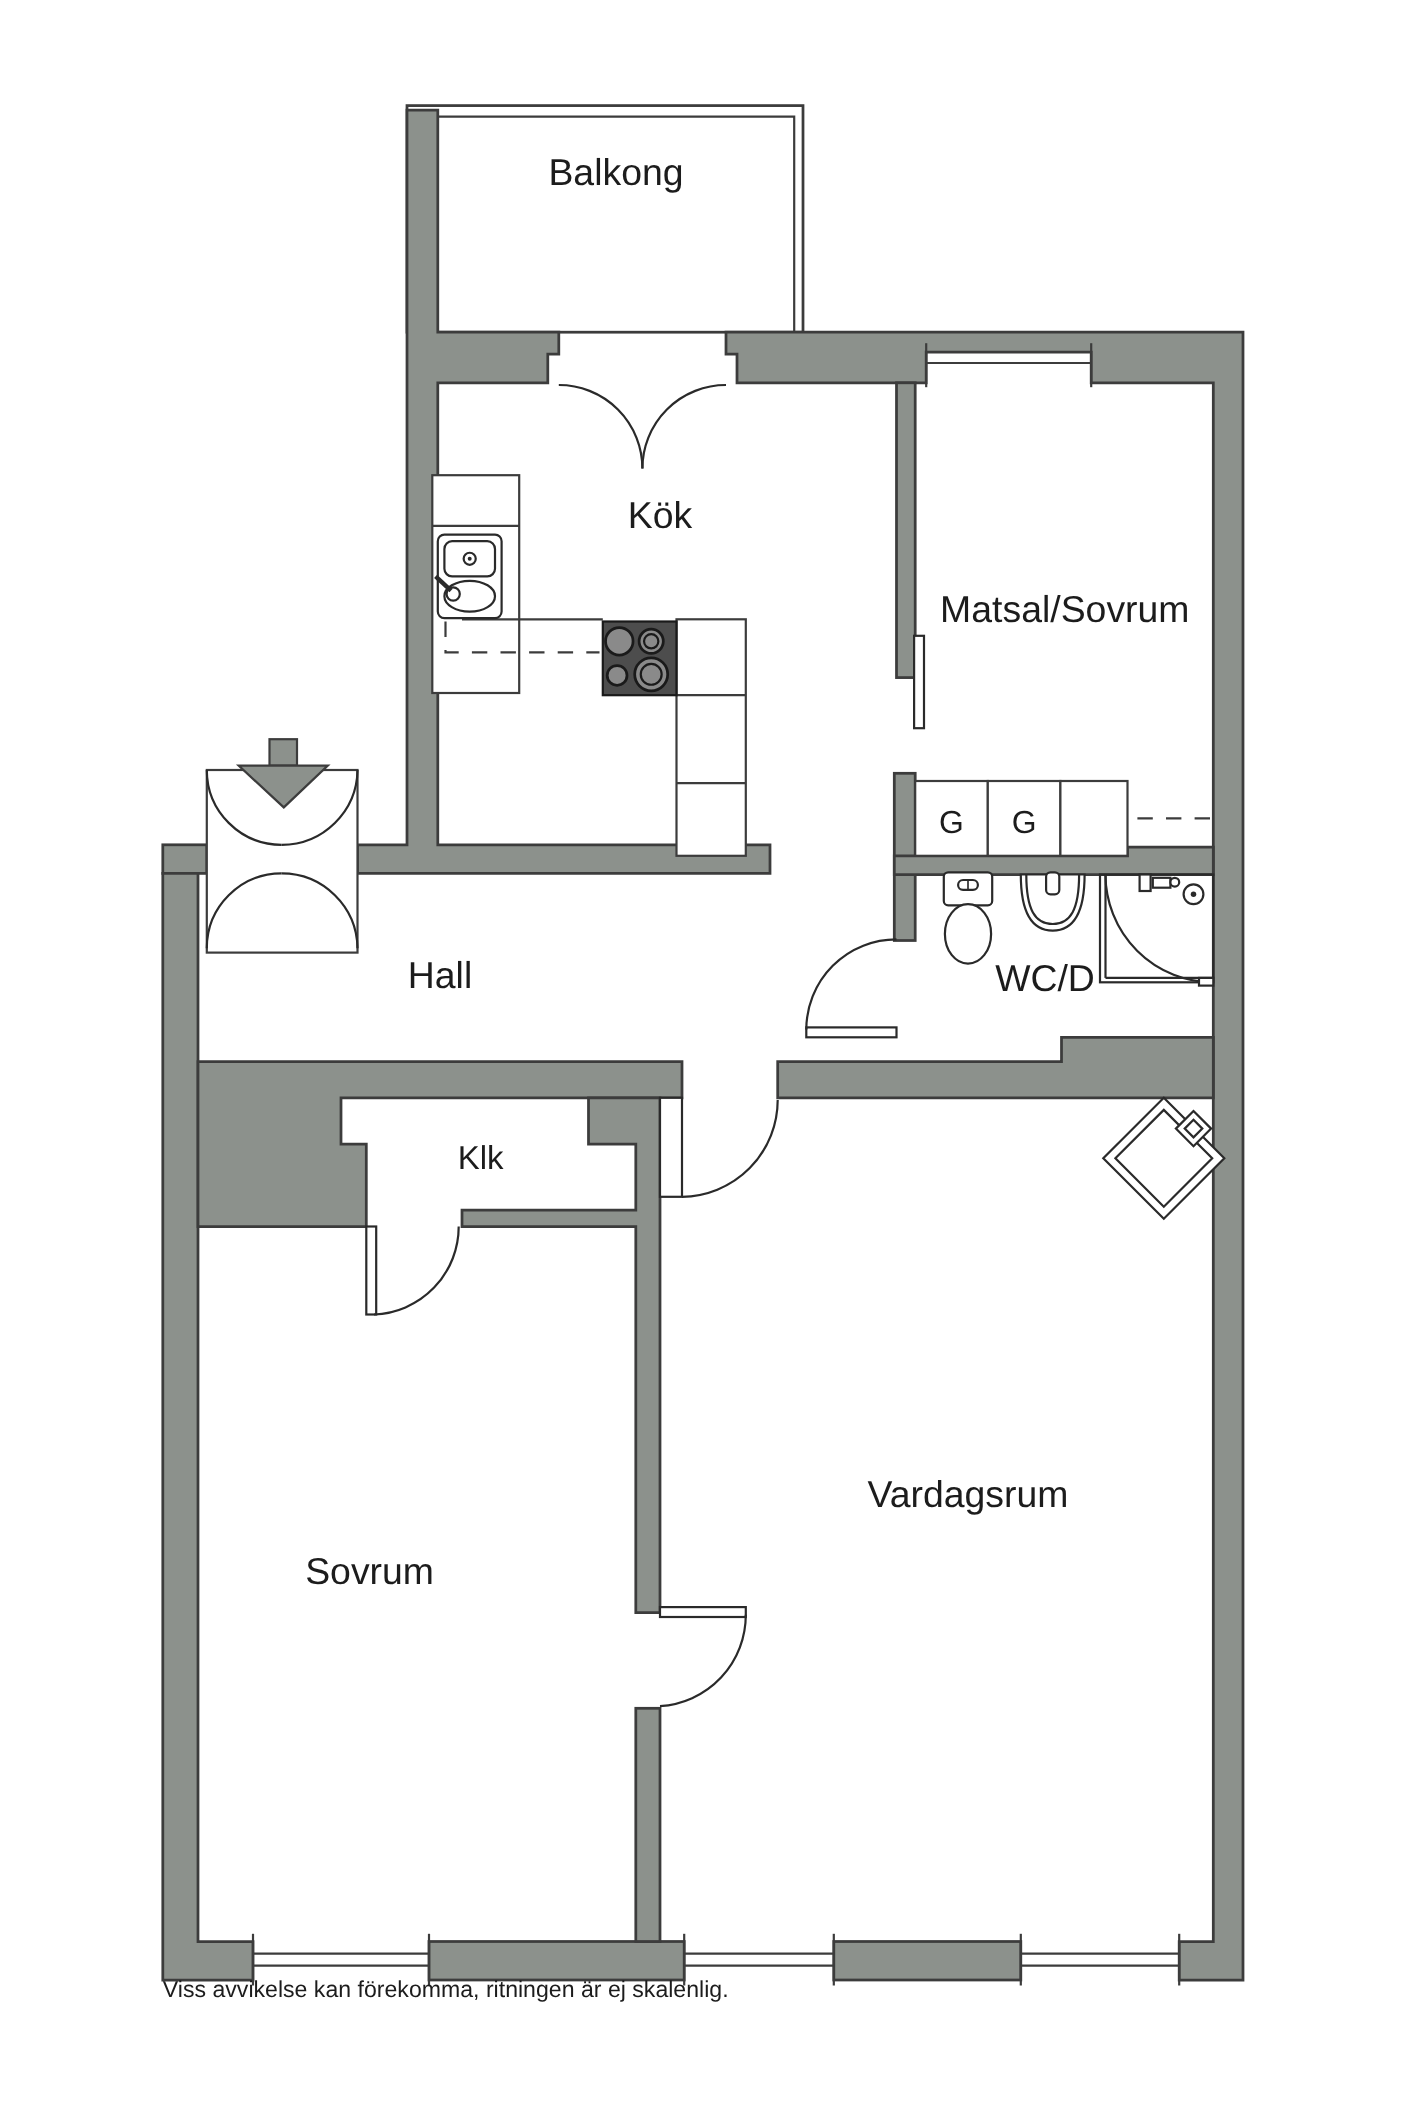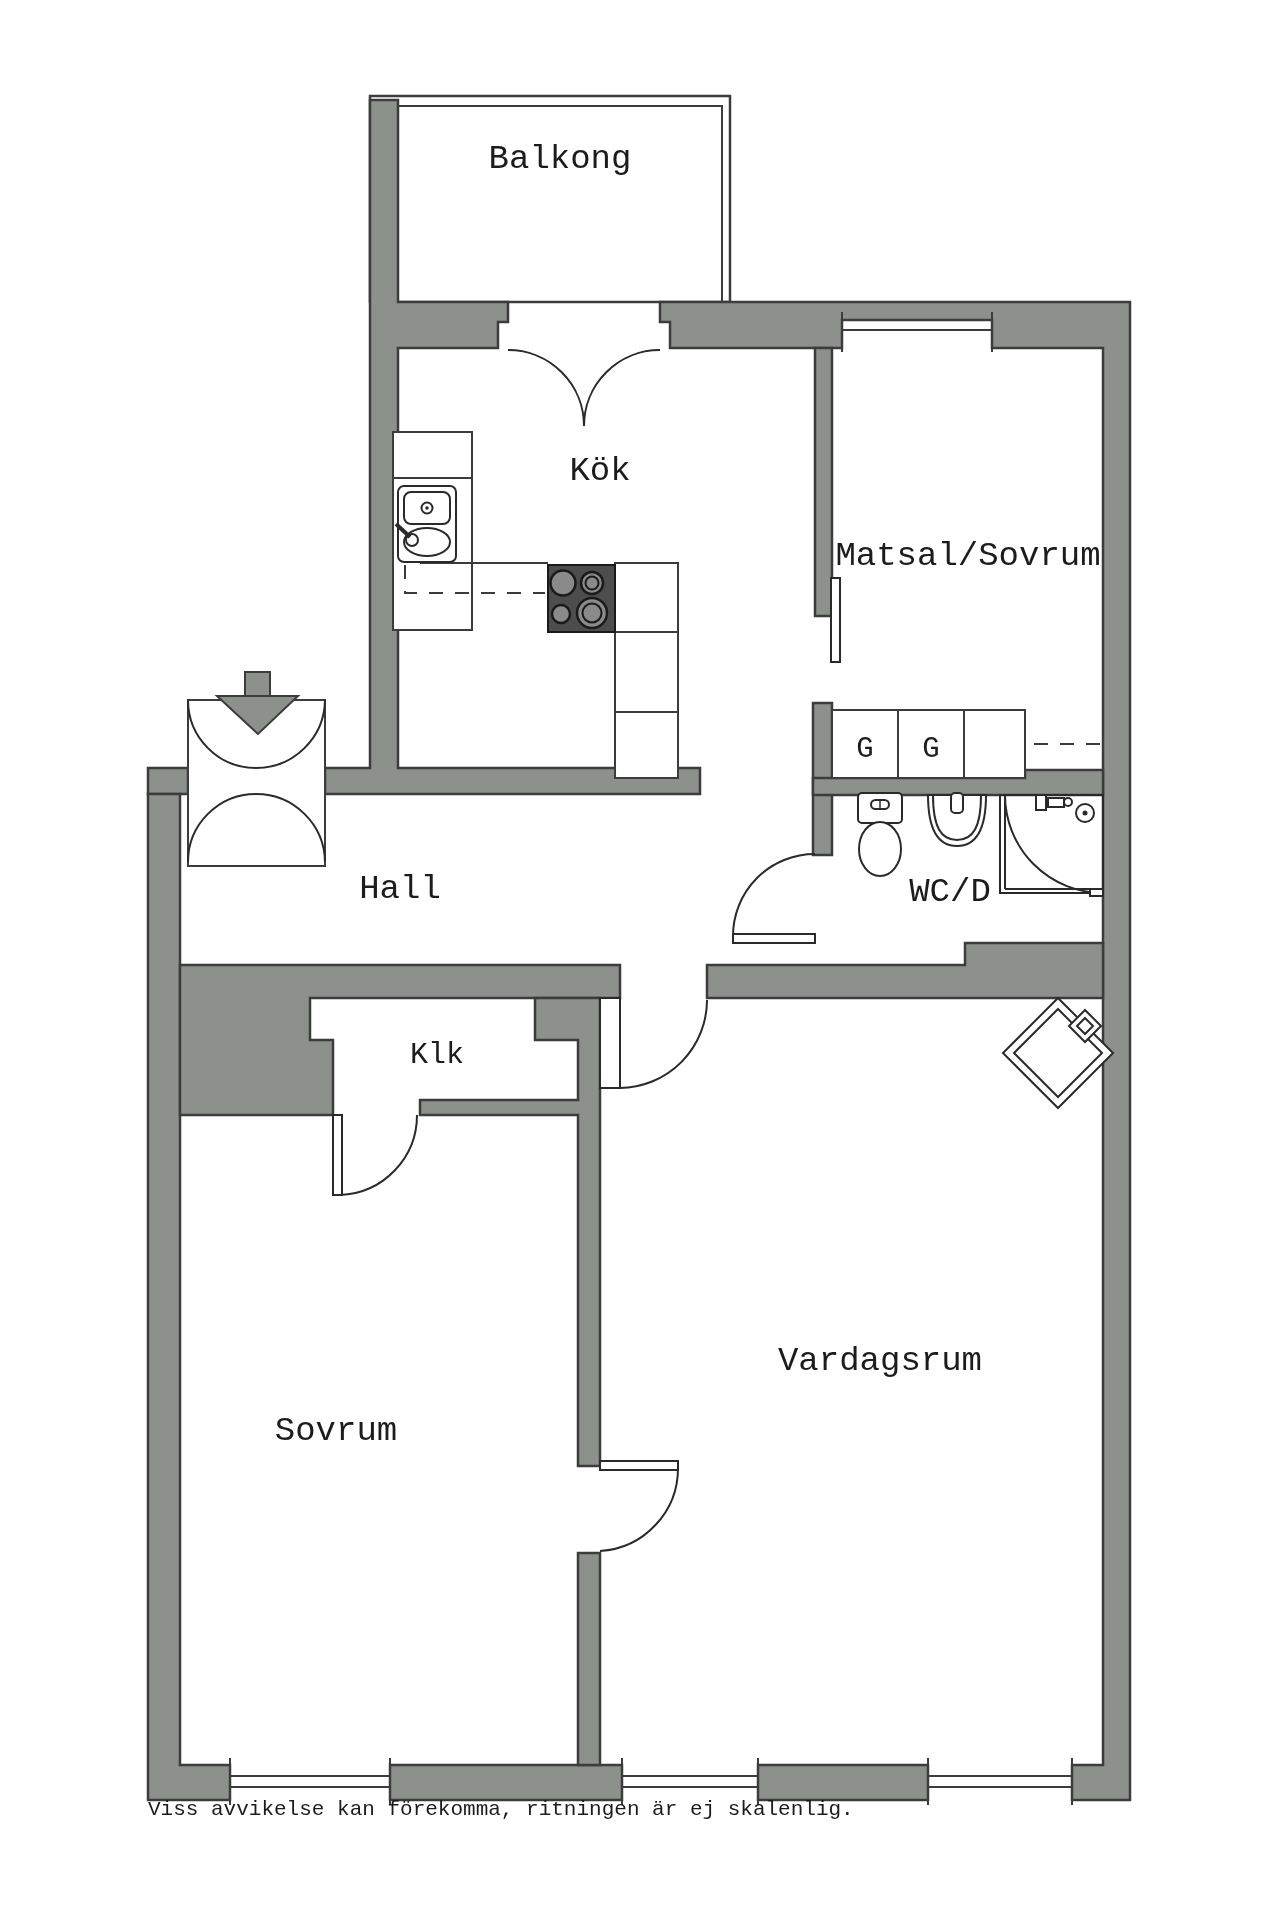--- a/index.html
+++ b/index.html
@@ -1,17 +1,17 @@
 <!DOCTYPE html>
 <html><head>
 <meta charset="utf-8">
 <style>
   html,body{margin:0;padding:0;background:#ffffff;}
   .page{position:relative;width:1280px;height:1920px;background:#ffffff;overflow:hidden;
-        font-family:Liberation Mono, monospace;}
+        font-family:Liberation Sans, sans-serif;}
   svg{position:absolute;left:0;top:0;}
   text{fill:#1c1c1c;}
   .room-label{font-size:34px;}
   .small-label{font-size:30px;}
   .g-label{font-size:29px;}
   .disclaimer{font-size:21px;}
   .wall{fill:#8c918c;stroke:#3c3c3c;stroke-width:2.5;}
   .thinline{fill:none;stroke:#3c3c3c;stroke-width:2;}
   .fixture{fill:#ffffff;stroke:#2a2a2a;stroke-width:2;}
   .fixline{fill:none;stroke:#2a2a2a;stroke-width:2;}

